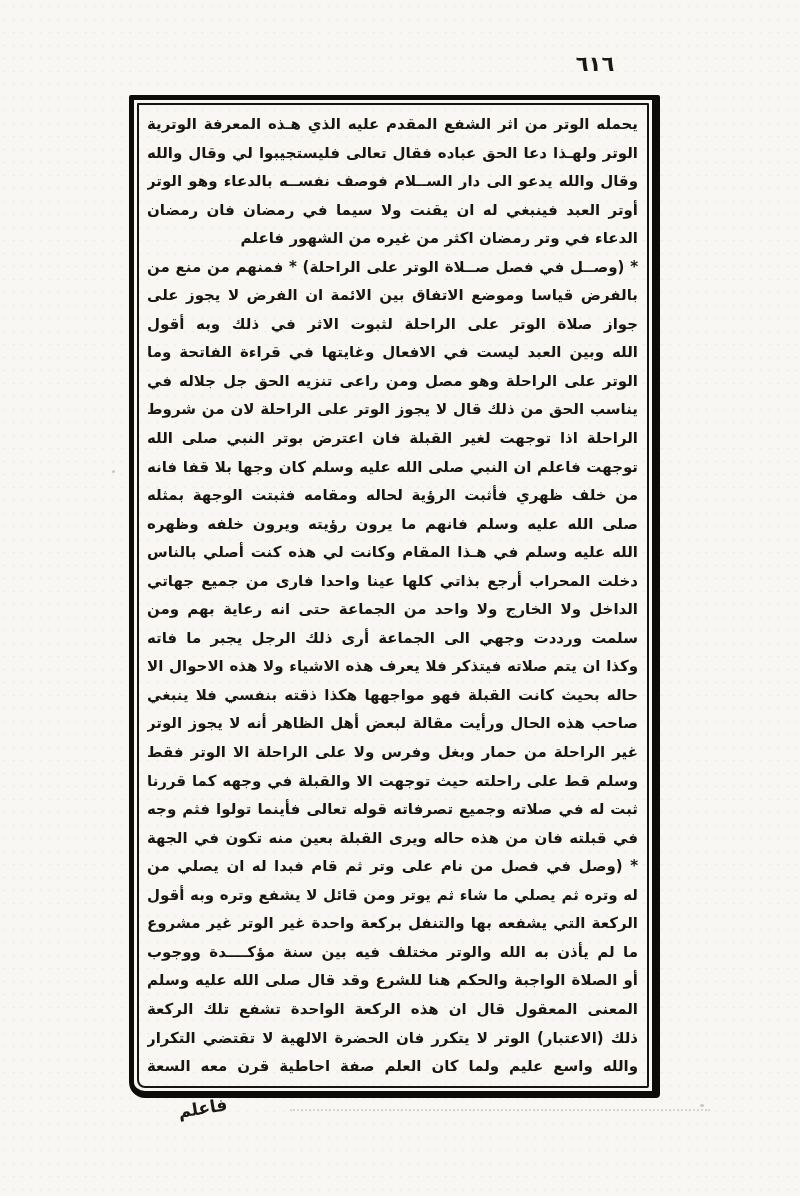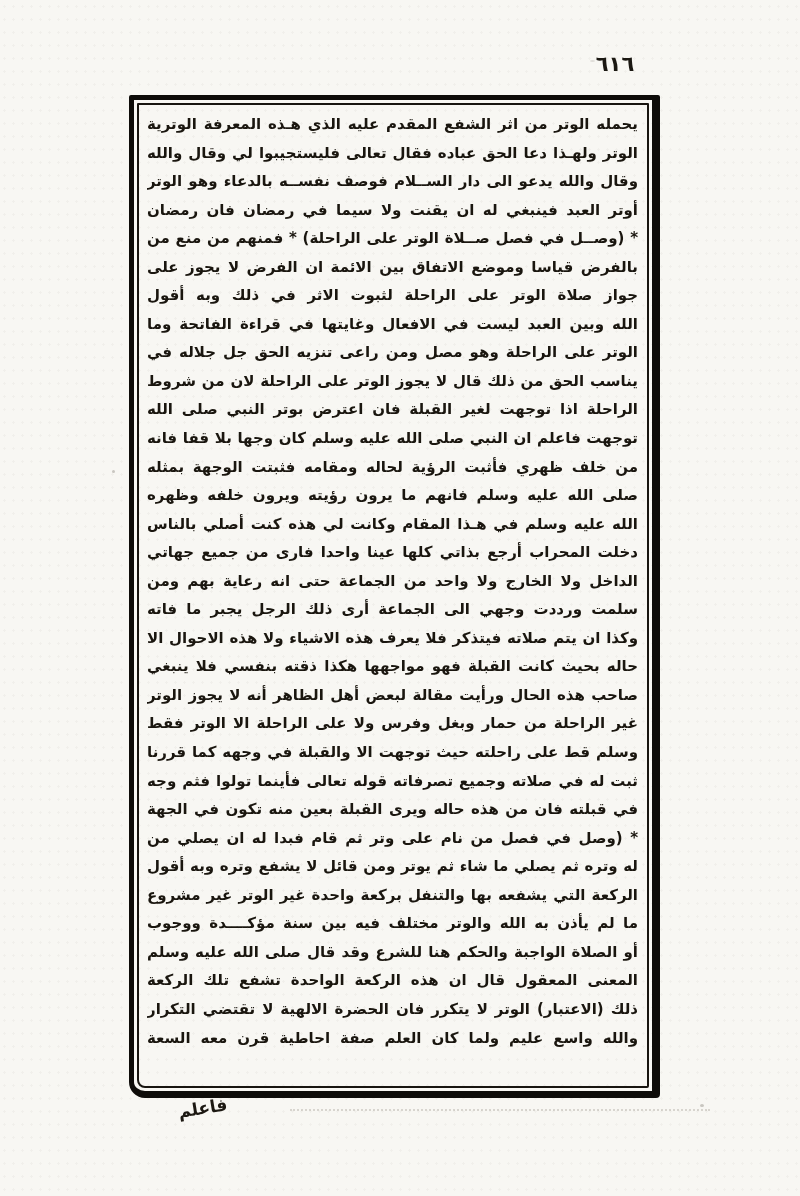--- a/index.html
+++ b/index.html
@@ -14,21 +14,21 @@
     background-image: radial-gradient(rgba(60,50,35,0.035) 1px, transparent 1.2px);
     background-size: 9px 13px;
     font-family: "DejaVu Sans", sans-serif;
     color: #17140f;
     overflow: hidden;
   }
 
   .page-number {
     position: absolute;
     top: 52px;
-    left: 592px;
+    left: 572px;
     width: 46px;
     text-align: center;
     font-size: 21px;
     font-weight: 700;
     letter-spacing: 2px;
     color: #1b1812;
   }
 
   .frame {
     position: absolute;
@@ -106,20 +106,21 @@
 
 <div class="page-number">٦١٦</div>
 
 <div class="frame">
   <div class="frame-inner">
     <div class="body-text">
         <div class="line">يحمله الوتر من اثر الشفع المقدم عليه الذي هـذه المعرفة الوترية نتيجة عنه فتعين الدعاء من</div>
         <div class="line">الوتر ولهـذا دعا الحق عباده فقال تعالى فليستجيبوا لي وقال والله يدعو الى الجنــة والمغفرة</div>
         <div class="line">وقال والله يدعو الى دار الســلام فوصف نفســه بالدعاء وهو الوتر سبحانه فاقتضى الوتر الدعاء فاذا</div>
         <div class="line">أوتر العبد فينبغي له ان يقنت ولا سيما في رمضان فان رمضان اسم من اسماء الله تعالى فتأكد</div>
+        <div class="line partial">الدعاء في وتر رمضان اكثر من غيره من الشهور فاعلم</div>
         <div class="line">* (وصــل في فصل صــلاة الوتر على الراحلة) * فمنهم من منع من ذلك لكونه يراه واجبا فيلحقه</div>
         <div class="line">بالفرض قياسا وموضع الاتفاق بين الائمة ان الفرض لا يجوز على الراحــلة وأكثر النــاس على</div>
         <div class="line">جواز صلاة الوتر على الراحلة لثبوت الاثر في ذلك وبه أقول (الاعتبار) الصلاة المقسومة بين</div>
         <div class="line">الله وبين العبد ليست في الافعال وغايتها في قراءة الفاتحة وما في معناها من الاذكار فيجوز</div>
         <div class="line">الوتر على الراحلة وهو مصل ومن راعى تنزيه الحق جل جلاله في كل أمر في الصلاة واعتباره</div>
         <div class="line">يناسب الحق من ذلك قال لا يجوز الوتر على الراحلة لان من شروط صحة الصلاة ما يسقط في مشي</div>
         <div class="line">الراحلة اذا توجهت لغير القبلة فان اعترض بوتر النبي صلى الله عليه وسلم على الراحلة حيث</div>
         <div class="line">توجهت فاعلم ان النبي صلى الله عليه وسلم كان وجها بلا قفا فانه قال صلى الله عليه وسلم اني أراكم</div>
         <div class="line">من خلف ظهري فأثبت الرؤية لحاله ومقامه فثبتت الوجهة بمثله دون ذكر الخلاف والظهر للبشر</div>
         <div class="line">صلى الله عليه وسلم فانهم ما يرون رؤيته ويرون خلفه وظهره صــلى الله عليه وسلم ولما ورثته صلى</div>

